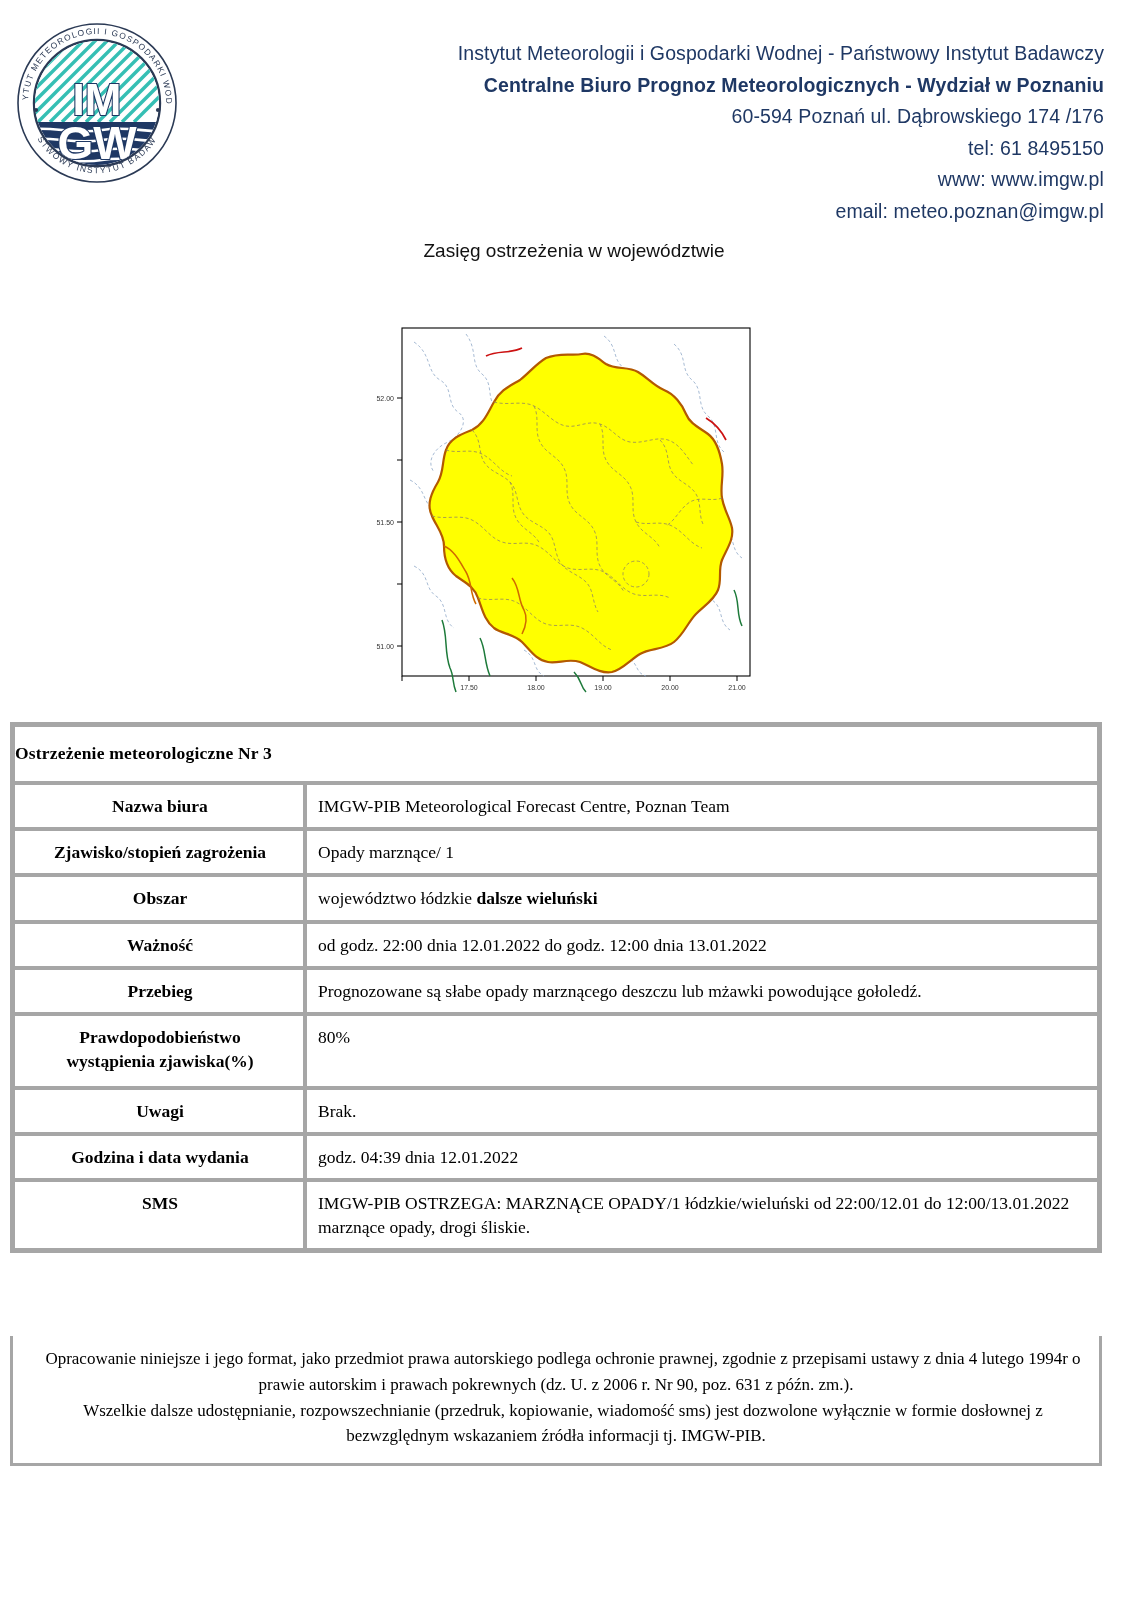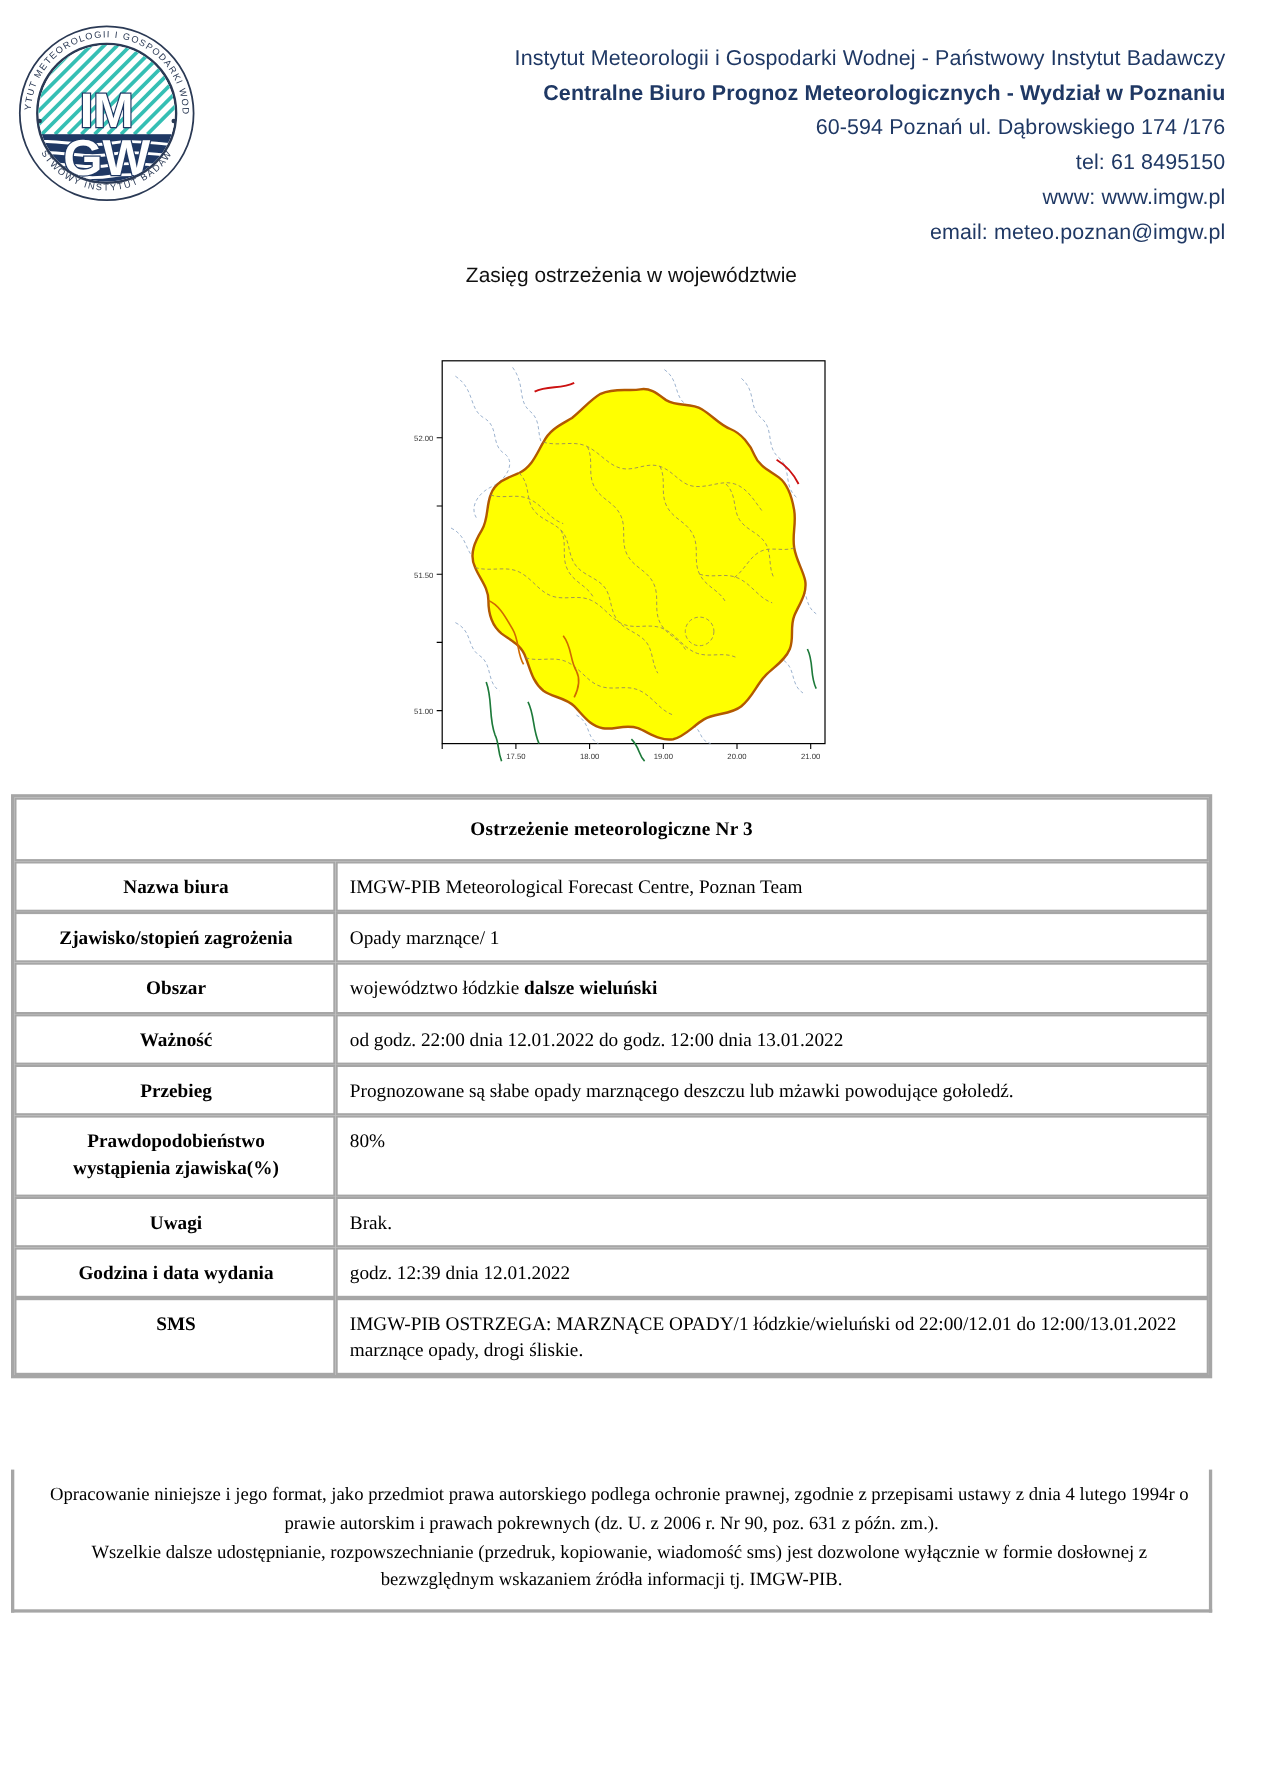--- a/index.html
+++ b/index.html
@@ -13,21 +13,21 @@
     overflow:hidden;
   }
 
   
   .header { position:relative; height:230px; }
   .logo-wrap {
     position:absolute; left:12px; top:18px;
     width:170px; height:170px;
   }
   .header-text {
-    position:absolute; right:34px; top:38px;
+    position:absolute; right:44px; top:38px;
     text-align:right;
     color:#1f3864;
     font-size:19.5px;
     line-height:1.62;
     letter-spacing:.1px;
   }
   .header-text .bold { font-weight:bold; }
 
   
   .map-section { position:relative; height:490px; }
@@ -65,21 +65,20 @@
   }
   .warning-table td {
     border:2px solid #a6a6a6;
     padding:9px 10px 9px 11px;
     font-size:17.5px;
     vertical-align:top;
     line-height:1.38;
     color:#000;
   }
   .title-cell {
-    text-align:center;
     color:#e8140c;
     font-weight:bold;
     font-size:22px;
     padding:14px 0 16px 0 !important;
     letter-spacing:.2px;
   }
   td.label-cell {
     width:292px;
     font-weight:bold;
     padding-left:12px;
@@ -327,21 +326,21 @@
         <div>wystąpienia zjawiska(%)</div>
       </td>
       <td class="value-cell">80%</td>
     </tr>
     <tr>
       <td class="label-cell">Uwagi</td>
       <td class="value-cell">Brak.</td>
     </tr>
     <tr>
       <td class="label-cell">Godzina i data wydania</td>
-      <td class="value-cell">godz. 12:39 dnia 12.01.2022</td>
+      <td class="value-cell">godz. 04:39 dnia 12.01.2022</td>
     </tr>
     <tr>
       <td class="label-cell">SMS</td>
       <td class="value-cell">IMGW-PIB OSTRZEGA: MARZNĄCE OPADY/1 łódzkie/wieluński od 22:00/12.01 do 12:00/13.01.2022 marznące opady, drogi śliskie.</td>
     </tr>
   </tbody>
 </table>
 
 <div class="footer-box" id="footer-box" style="top: 1336px; text-align: center;">
   <p>Opracowanie niniejsze i jego format, jako przedmiot prawa autorskiego podlega ochronie prawnej, zgodnie z przepisami ustawy z dnia 4 lutego 1994r o prawie autorskim i prawach pokrewnych (dz. U. z 2006 r. Nr 90, poz. 631 z późn. zm.).</p>

